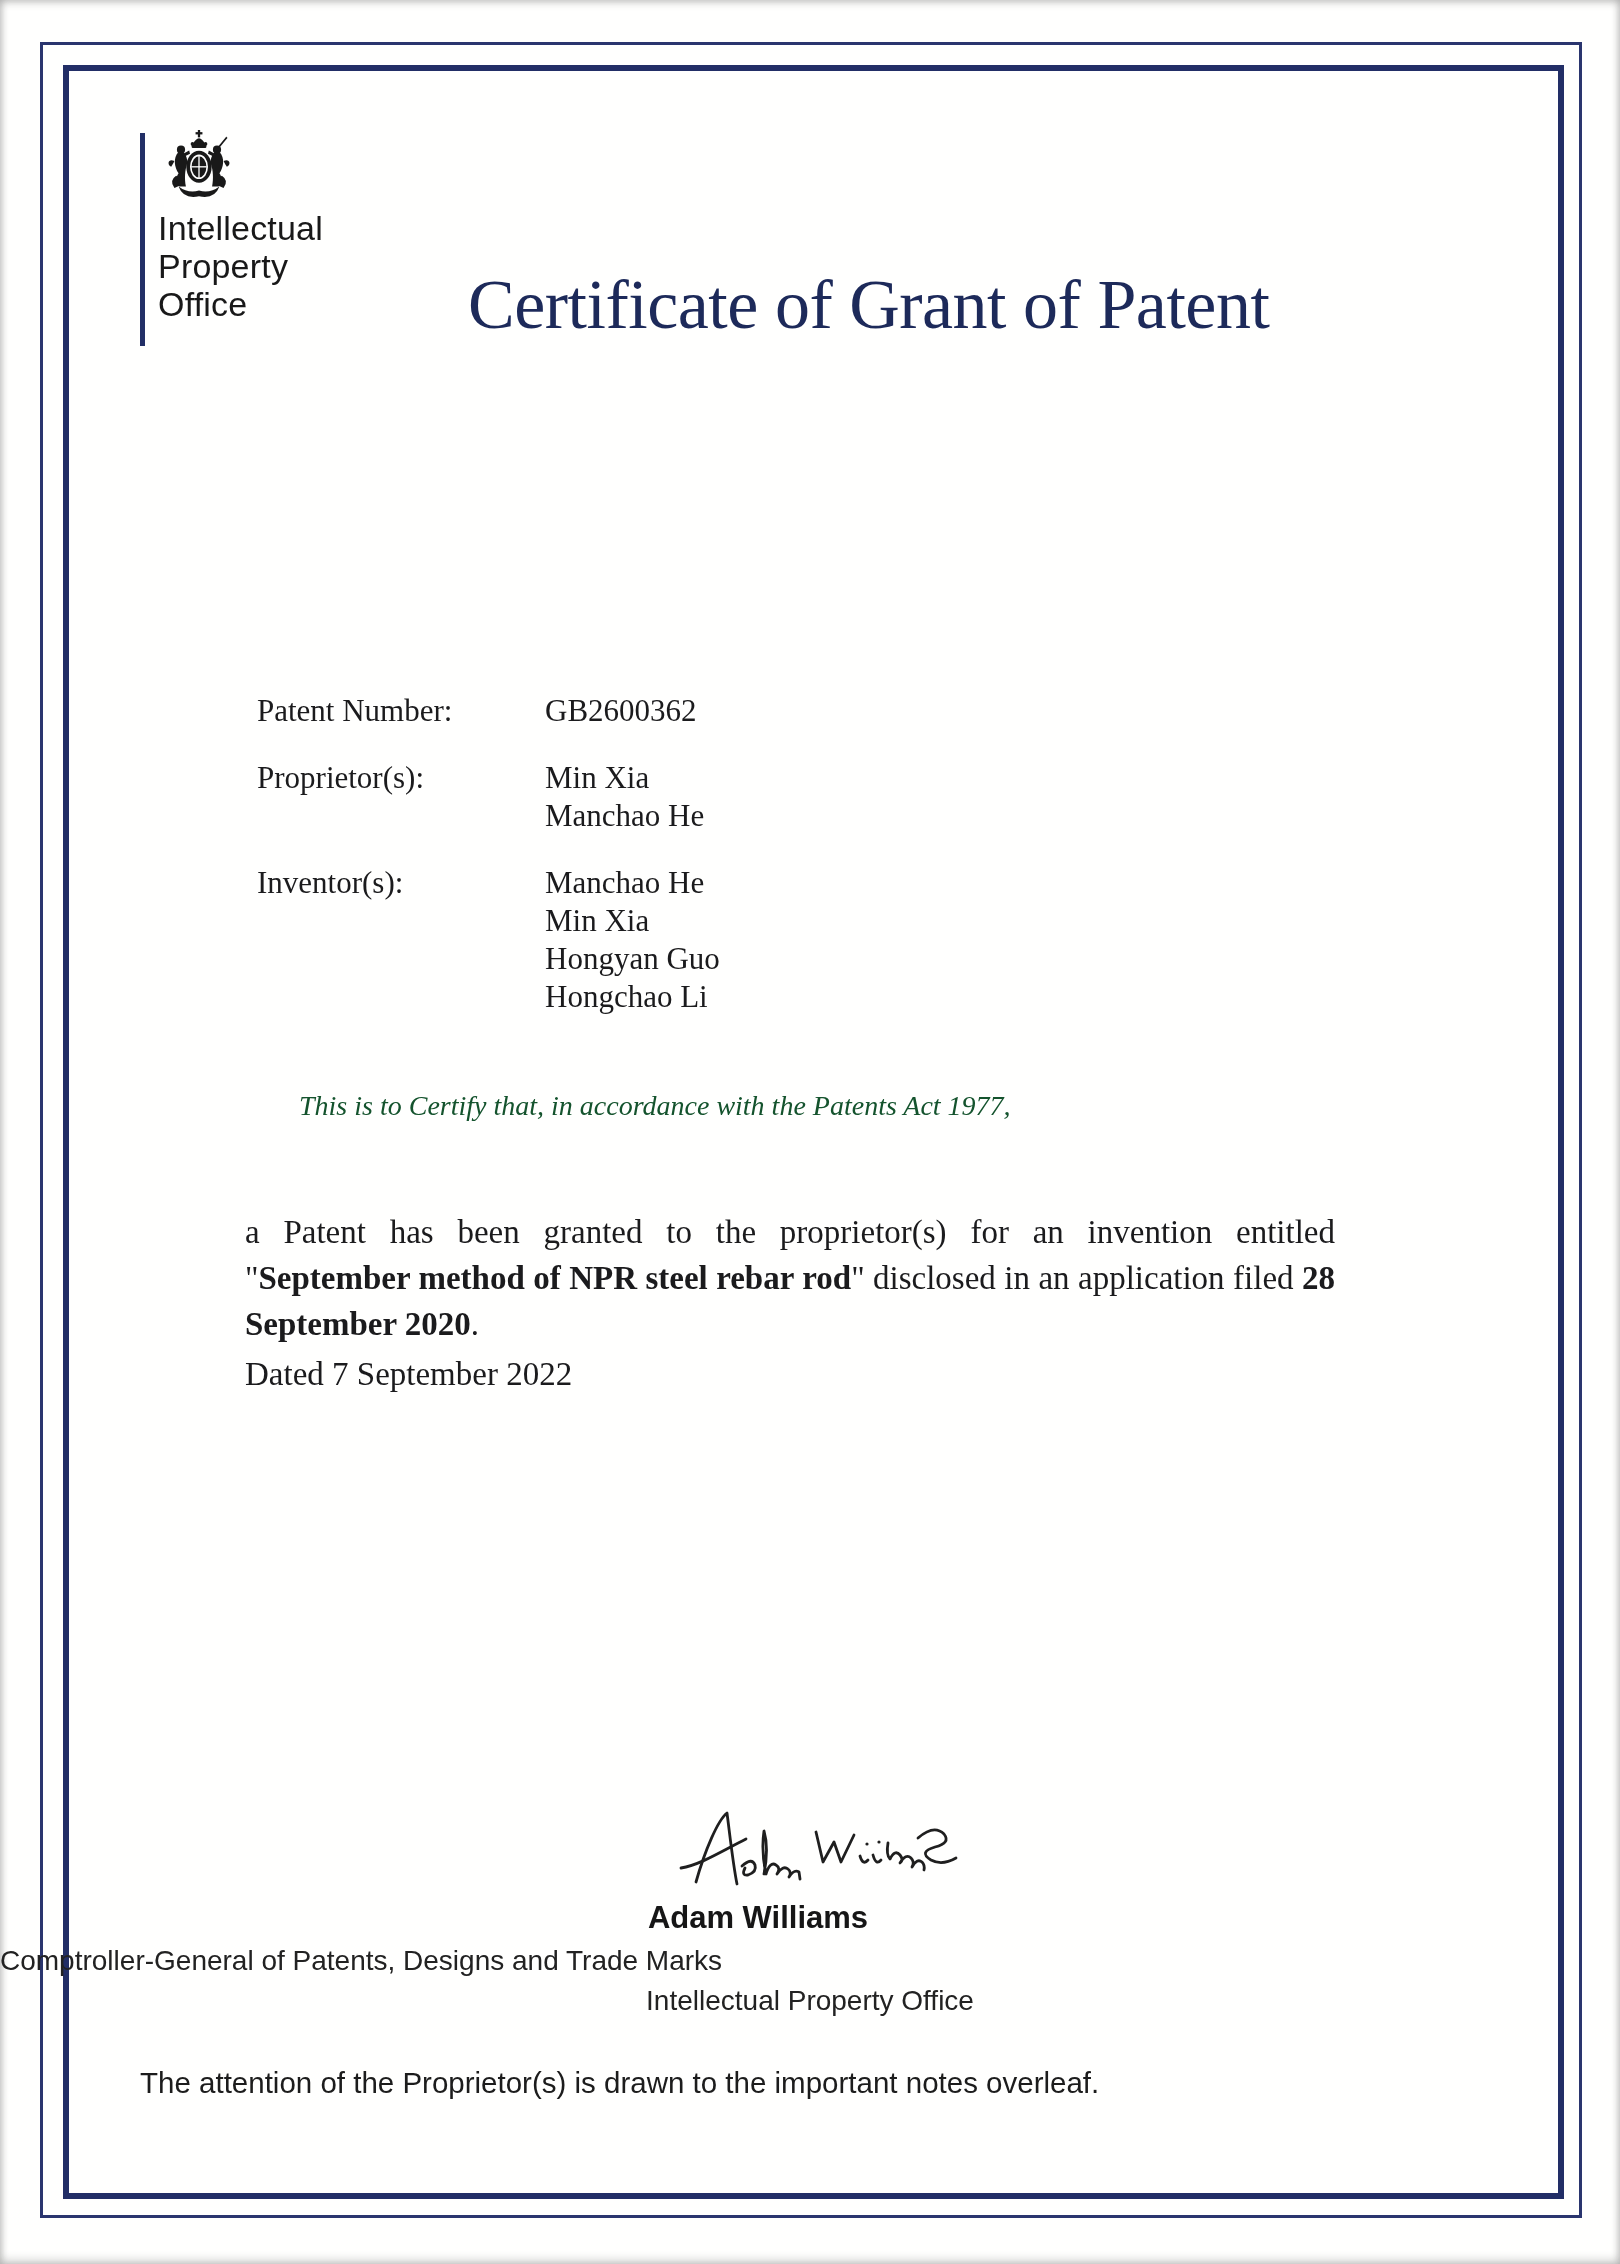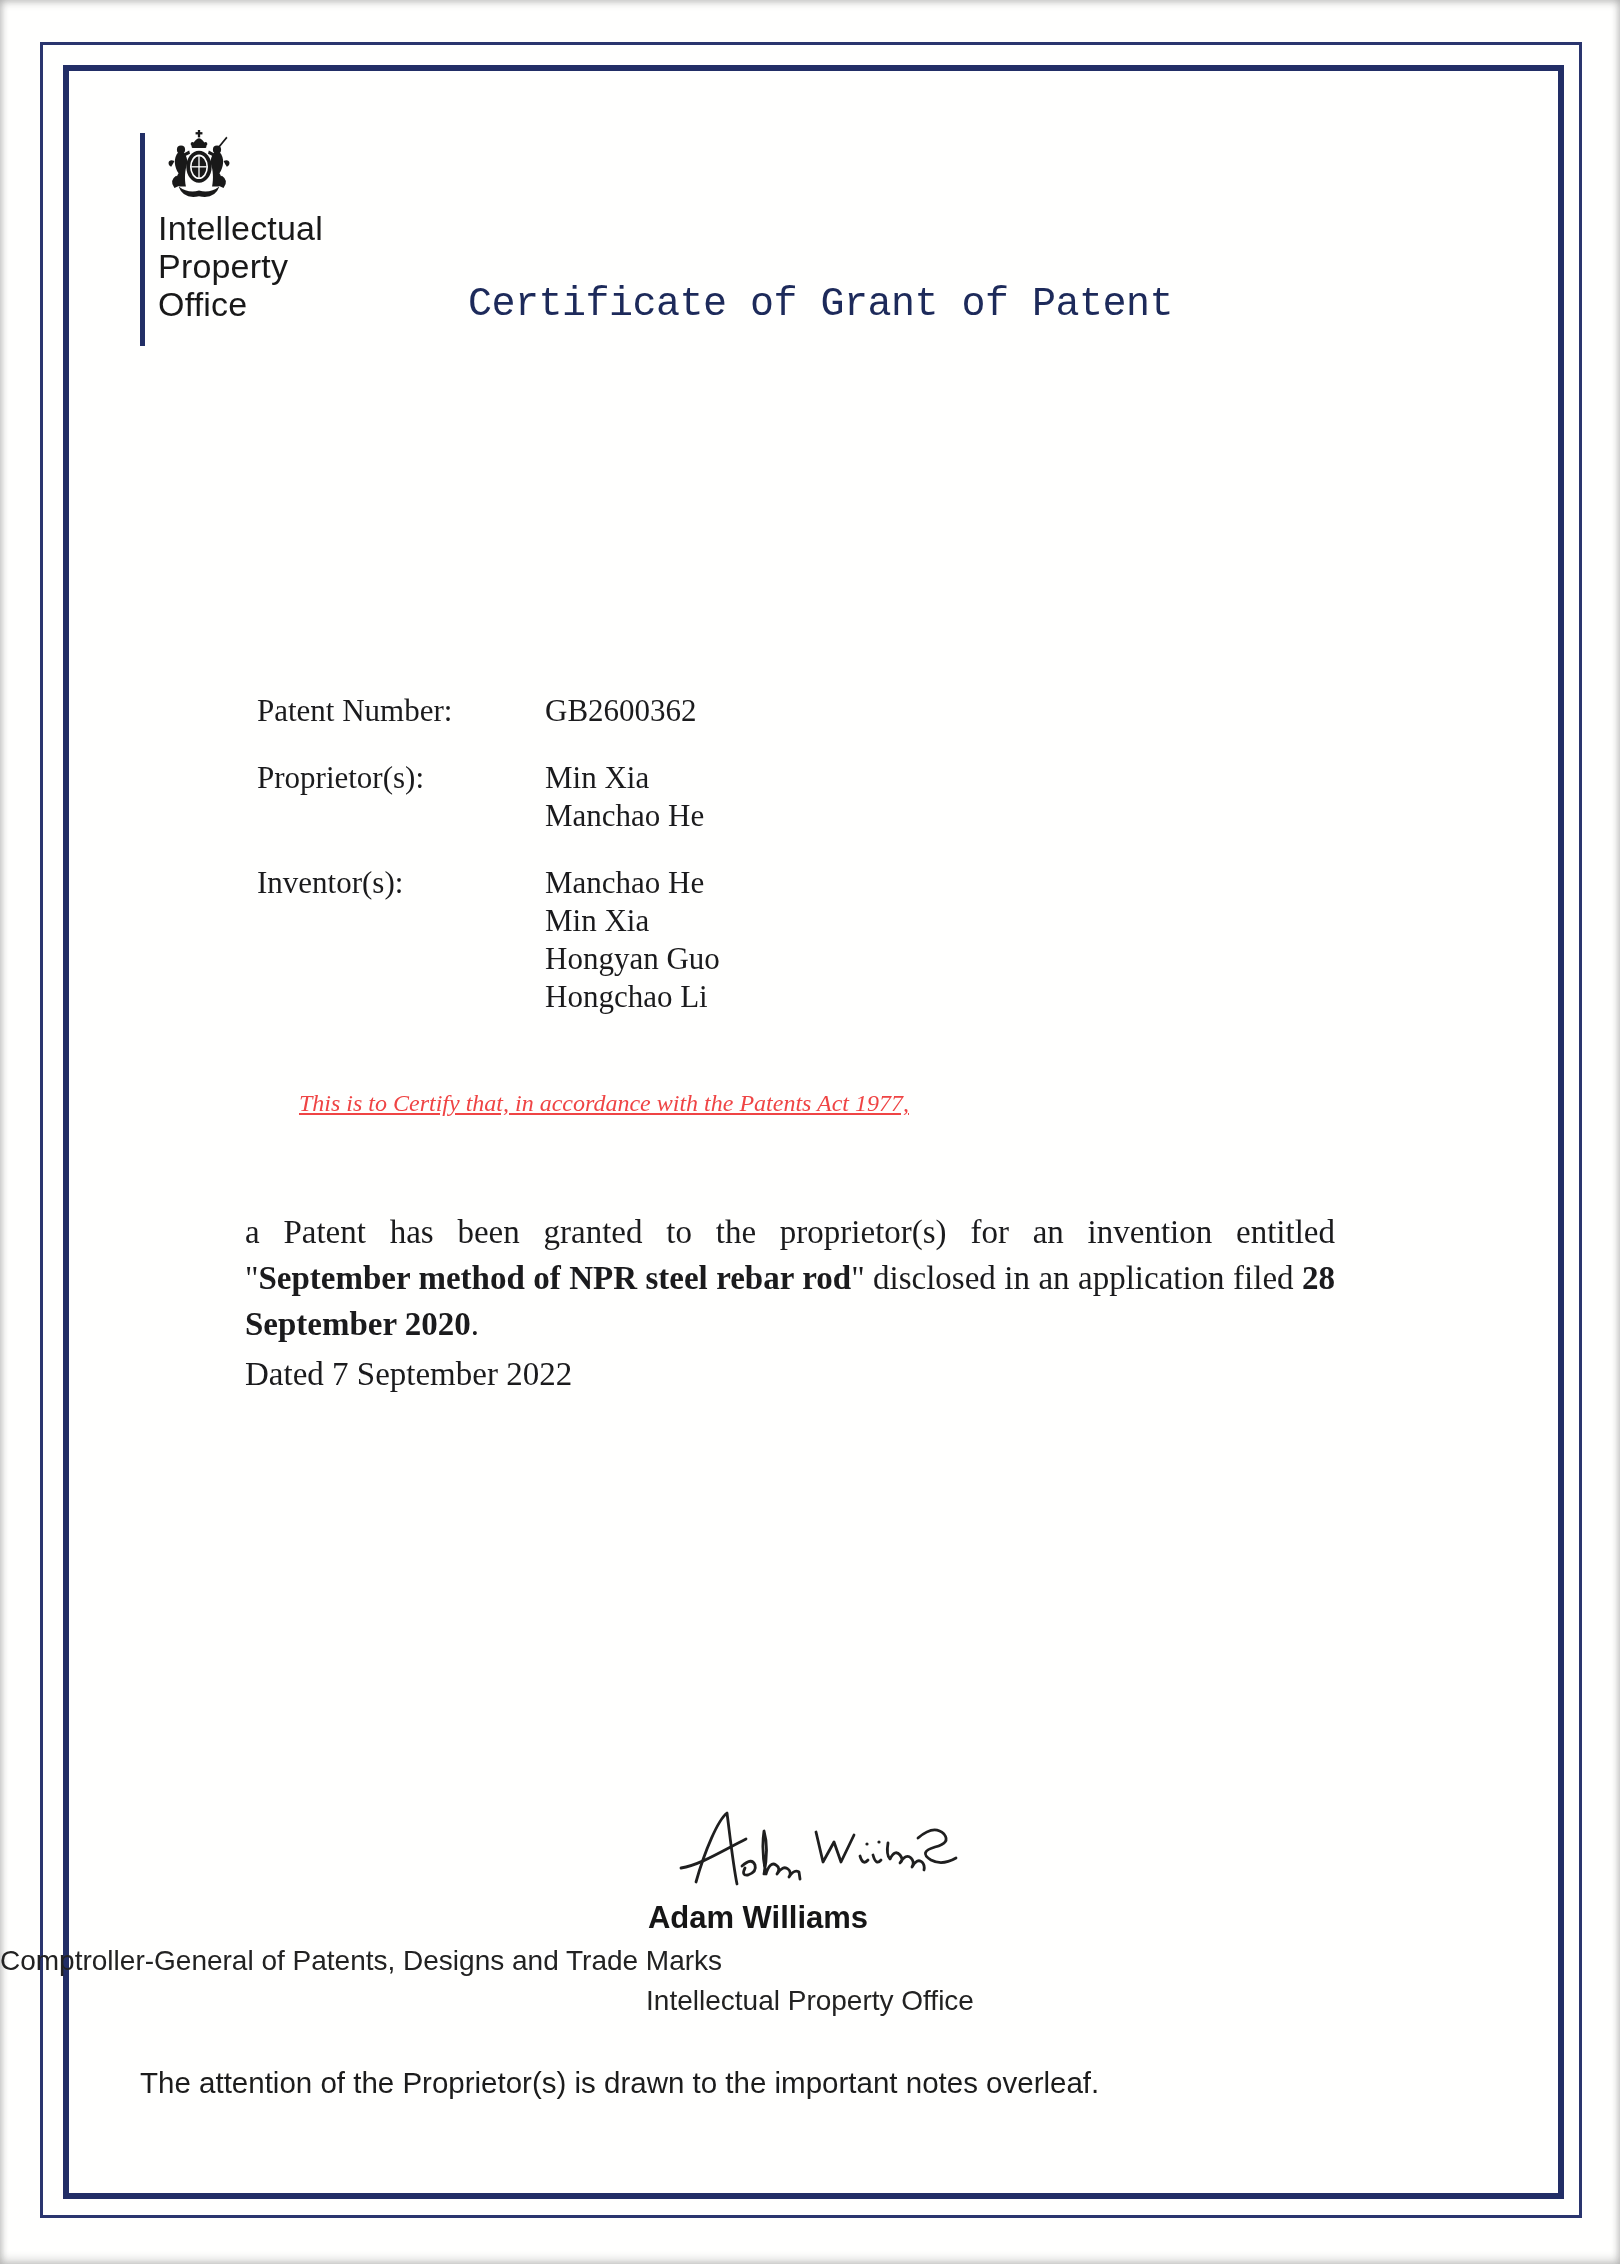--- a/index.html
+++ b/index.html
@@ -26,33 +26,33 @@
   
   .logo-bar{position:absolute;left:140px;top:133px;width:5px;height:213px;background:#222f66;}
   .crest{position:absolute;left:154px;top:126px;width:90px;height:80px;}
   .logo-text{
     position:absolute;left:158px;top:209px;
     font-family:"Liberation Sans", sans-serif;
     font-size:34px;line-height:38px;color:#191919;letter-spacing:.2px;
   }
   .doc-title{
     position:absolute;left:468px;top:272px;width:1060px;
-    font-family:Liberation Mono, monospace;
-    font-size:40px;line-height:66px;font-weight:400;color:#1d2a5a;
+    font-family:Liberation Serif, serif;
+    font-size:70px;line-height:66px;font-weight:400;color:#1d2a5a;
     letter-spacing:-.5px;white-space:nowrap;
   }
   
   .fields{position:absolute;left:257px;top:692px;font-size:31px;line-height:38px;}
   .field-row{display:flex;margin-bottom:29px;}
   .field-label{width:288px;flex:0 0 288px;}
   .field-values div{white-space:nowrap;}
   
   .certify{
     position:absolute;left:299px;top:1090px;
-    font-style:italic;font-size:24px;color:#ef4444;white-space:nowrap;text-decoration:underline;
+    font-style:italic;font-size:28px;color:#14532d;white-space:nowrap;
   }
   .grant{
     position:absolute;left:245px;top:1176px;width:1090px;
     font-size:33px;line-height:46px;text-align:justify;
   }
   .grant .b{font-weight:bold;}
   .dated{position:absolute;left:245px;top:1348px;font-size:33px;margin-top:8px;}
   
   .sig-svg{position:absolute;left:676px;top:1804px;width:290px;height:94px;}
   .sig-name{

